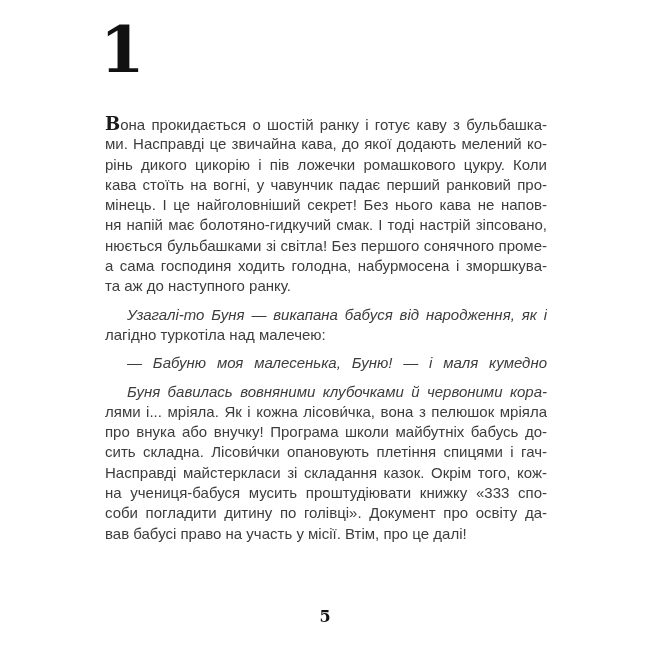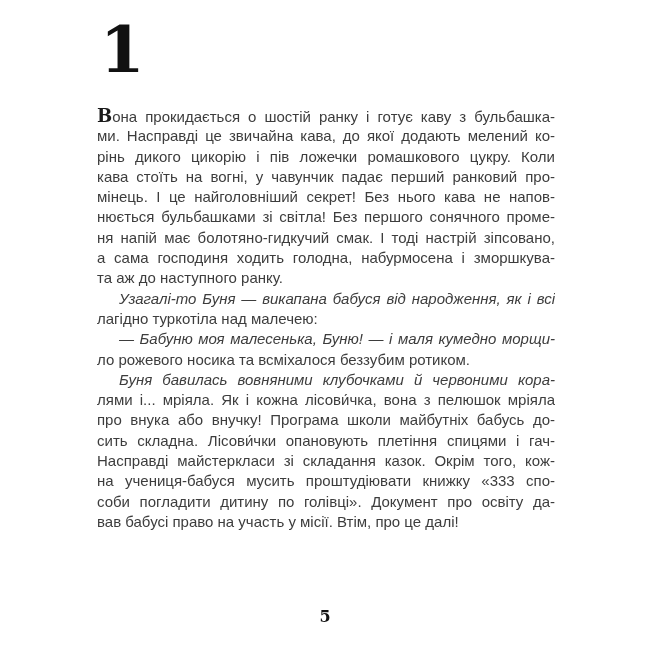--- a/index.html
+++ b/index.html
@@ -28,21 +28,21 @@
   }
   .body-text {
     position: absolute;
     top: 106px;
     left: 97px;
     width: 458px;
     font-size: 15px;
     line-height: 20.3px;
     color: #3d3d3d;
   }
-  .para { margin: 0; padding: 0; }
+  .para { margin: 8px; padding: 0; }
   .line {
     text-align: justify;
     text-align-last: justify;
     white-space: normal;
     height: 20.3px;
     overflow: hidden;
   }
   .line.last {
     text-align-last: left;
   }
@@ -74,32 +74,31 @@
 <div class="page">
   <div class="chapter-number">1</div>
 
   <div class="body-text" id="body-text">
       <div class="para">
         <div class="line"><span class="dropcap">В</span>она прокидається о шостій ранку і готує каву з бульбашка-</div>
         <div class="line">ми. Насправді це звичайна кава, до якої додають мелений ко-</div>
         <div class="line">рінь дикого цикорію і пів ложечки ромашкового цукру. Коли</div>
         <div class="line">кава стоїть на вогні, у чавунчик падає перший ранковий про-</div>
         <div class="line">мінець. І це найголовніший секрет! Без нього кава не напов-</div>
+        <div class="line">ня напій має болотяно-гидкучий смак. І тоді настрій зіпсовано,</div>
         <div class="line">нюється бульбашками зі світла! Без першого сонячного проме-</div>
-        <div class="line">ня напій має болотяно-гидкучий смак. І тоді настрій зіпсовано,</div>
         <div class="line">а сама господиня ходить голодна, набурмосена і зморшкува-</div>
         <div class="line last">та аж до наступного ранку.</div>
       </div>
       <div class="para">
         <div class="line indent">Узагалі-то Буня — викапана бабуся від народження, як і всі</div>
         <div class="line last">лагідно туркотіла над малечею:</div>
       </div>
       <div class="para">
         <div class="line indent">— Бабуню моя малесенька, Буню! — і маля кумедно морщи-</div>
-        <div class="line last">ло рожевого носика та всміхалося беззубим ротиком.</div>
       </div>
       <div class="para">
         <div class="line indent">Буня бавилась вовняними клубочками й червоними кора-</div>
         <div class="line">лями і... мріяла. Як і кожна лісови́чка, вона з пелюшок мріяла</div>
         <div class="line">про внука або внучку! Програма школи майбутніх бабусь до-</div>
         <div class="line">сить складна. Лісови́чки опановують плетіння спицями і гач-</div>
         <div class="line">Насправді майстеркласи зі складання казок. Окрім того, кож-</div>
         <div class="line">на учениця-бабуся мусить проштудіювати книжку «333 спо-</div>
         <div class="line">соби погладити дитину по голівці». Документ про освіту да-</div>
         <div class="line last">вав бабусі право на участь у місії. Втім, про це далі!</div>

